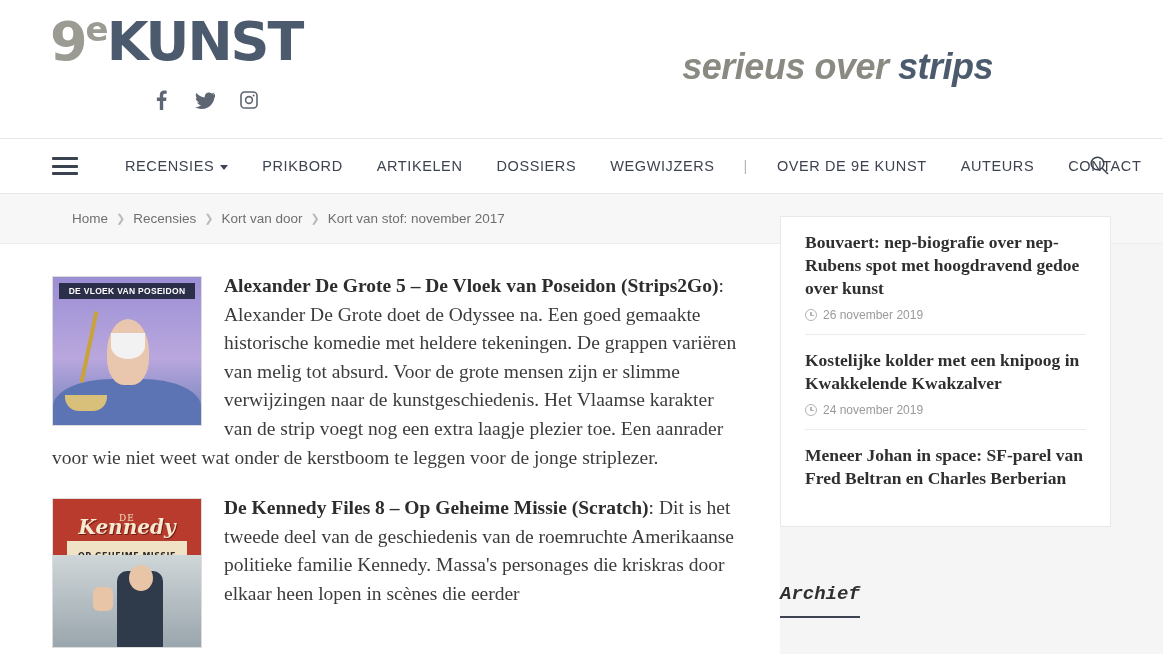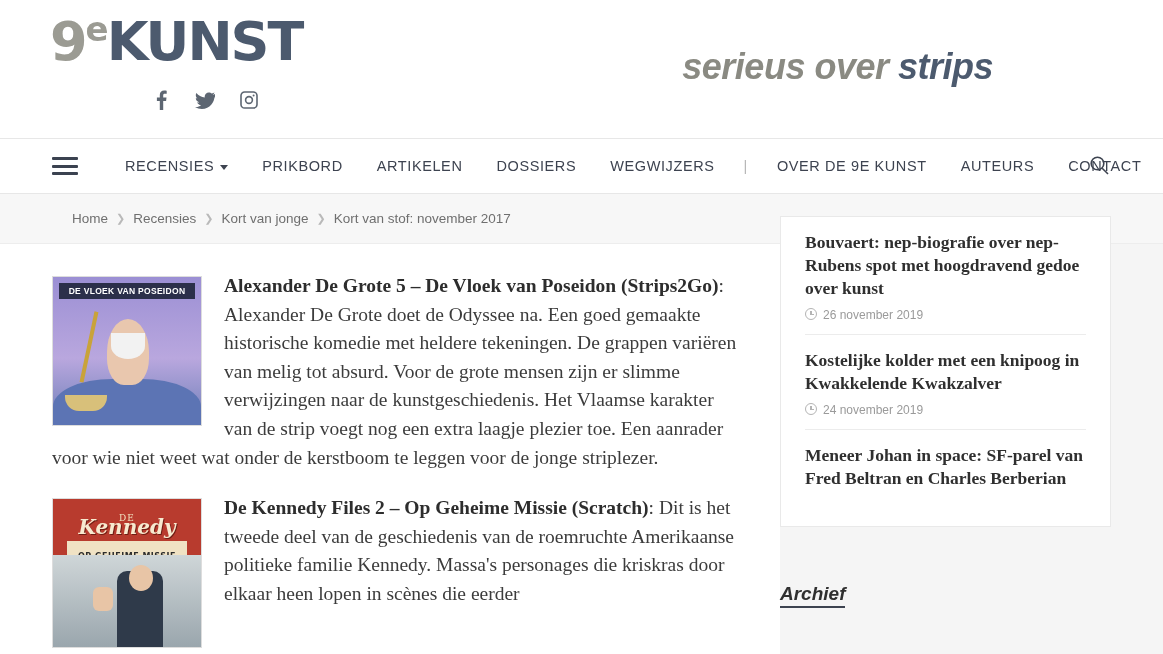--- a/index.html
+++ b/index.html
@@ -249,49 +249,49 @@
   .pop-title {
     font-family: "Liberation Serif", serif;
     font-size: 17.5px;
     line-height: 23px;
     font-weight: bold;
     color: #2f2f2f;
     cursor: pointer;
     margin-bottom: 8px;
   }
   .pop-date {
-    display: flex; gap: 6px;
+    display: flex; align-items: center; gap: 6px;
     font-size: 12px; color: #9a9a9a;
     font-family: "Liberation Sans", sans-serif;
   }
   .clock {
     width: 12px; height: 12px; border: 1.4px solid #b4b4b4; border-radius: 50%;
     position: relative; flex: none;
   }
   .clock::after {
     content: ""; position: absolute; left: 4.4px; top: 2px;
     width: 1.2px; height: 4px; background: #b4b4b4;
   }
   .clock::before {
     content: ""; position: absolute; left: 5px; top: 5px;
     width: 3.4px; height: 1.2px; background: #b4b4b4;
   }
   .archief {
     margin: 46px 52px 0 0;
     padding-top: 4px;
   }
   .archief-title {
-    font-family: Liberation Sans, sans-serif;
+    font-family: Liberation Mono, monospace;
     font-style: italic;
     font-weight: bold;
     font-size: 19px;
     color: #2f2f2f;
     display: inline-block;
     border-bottom: 2px solid #3d4350;
-    padding-bottom: 1px;
+    padding-bottom: 11px;
   }
 </style>
 </head>
 <body>
 
 <div class="page">
 
   <div class="header">
     <div class="logo">
       <span class="nine">9</span><span class="sup">e</span><span class="kunst">KUNST</span>
@@ -364,21 +364,21 @@
           <line x1="13.2" y1="13.2" x2="19" y2="19" stroke="currentColor" stroke-width="1.6"></line>
         </svg>
     </div>
   </div>
 
   <div class="breadcrumb-bar">
     <span class="crumb">Home</span>
     <span class="crumb-sep">❯</span>
     <span class="crumb">Recensies</span>
     <span class="crumb-sep">❯</span>
-    <span class="crumb">Kort van jonge</span>
+    <span class="crumb">Kort van door</span>
     <span class="crumb-sep">❯</span>
     <span class="crumb last">Kort van stof: november 2017</span>
   </div>
 
   <div class="content">
 
     <div class="main-col">
       <div class="main-inner">
 
         <div class="article-block">
@@ -400,21 +400,21 @@
             <div class="cover2">
               <div class="t1">DE</div>
               <div class="t2">Kennedy Files</div>
               <div class="t3">OP GEHEIME MISSIE</div>
               <div class="scene"></div>
               <div class="man"></div>
               <div class="head"></div>
               <div class="hand"></div>
             </div>
           </div>
-          <span class="art-title">De Kennedy Files 2 – Op Geheime Missie (Scratch)</span><span>: Dit is het tweede deel van de geschiedenis van de roemruchte Amerikaanse politieke familie Kennedy. Massa's personages die kriskras door elkaar heen lopen in scènes die eerder</span>
+          <span class="art-title">De Kennedy Files 8 – Op Geheime Missie (Scratch)</span><span>: Dit is het tweede deel van de geschiedenis van de roemruchte Amerikaanse politieke familie Kennedy. Massa's personages die kriskras door elkaar heen lopen in scènes die eerder</span>
         </div>
 
       </div>
     </div>
 
     <div class="sidebar">
       <div class="widget-popular">
 
         <div class="pop-item">
           <div class="pop-title">Bouvaert: nep-biografie over nep-Rubens spot met hoogdravend gedoe over kunst</div>

